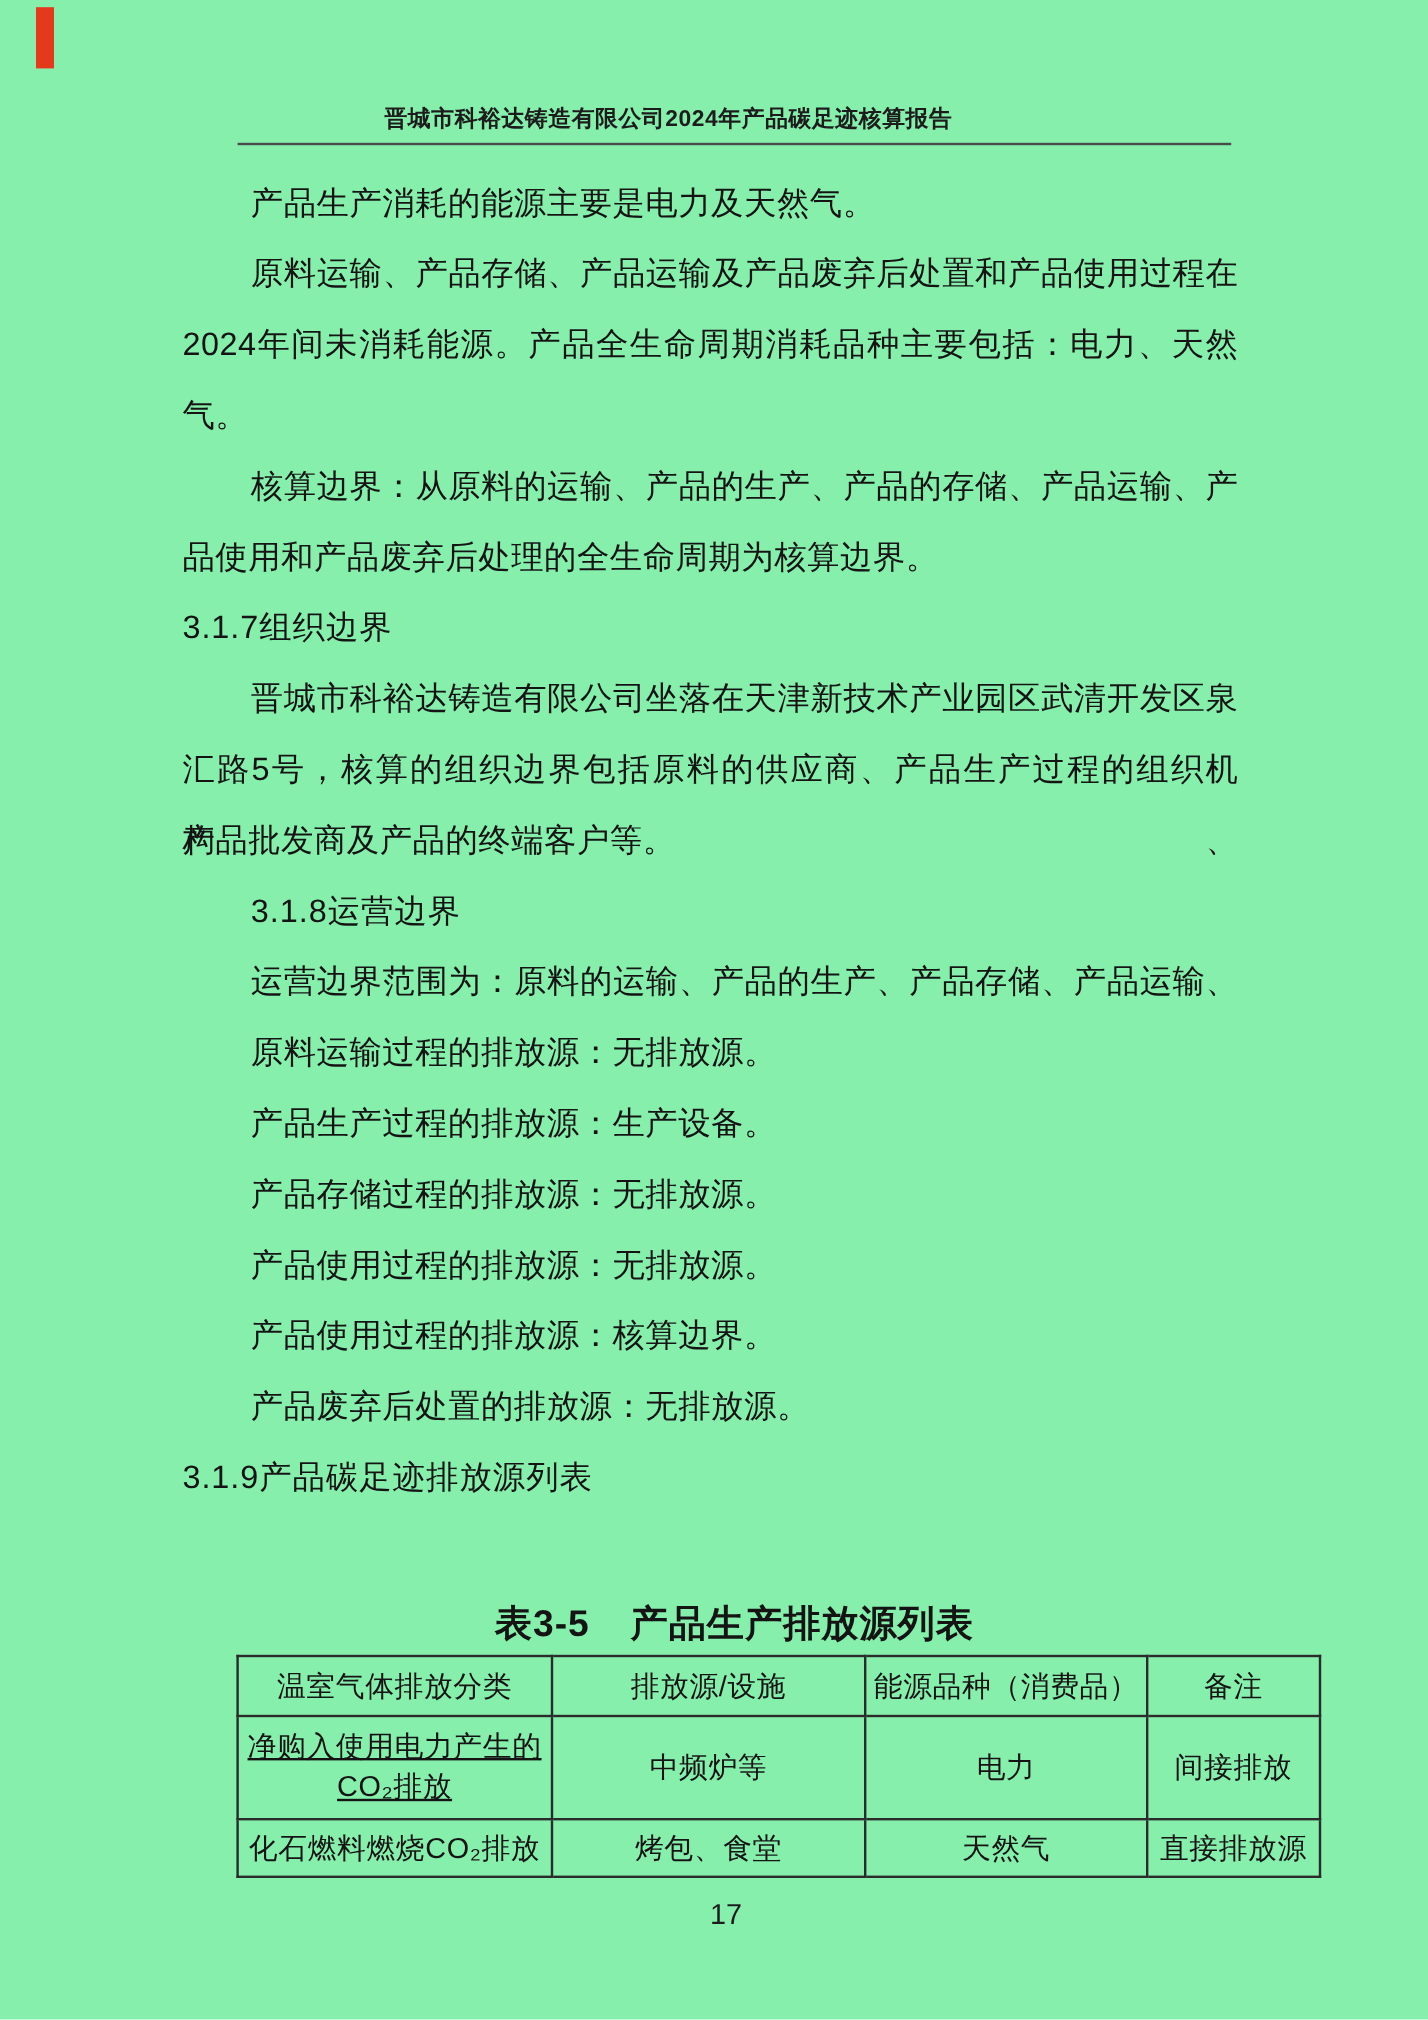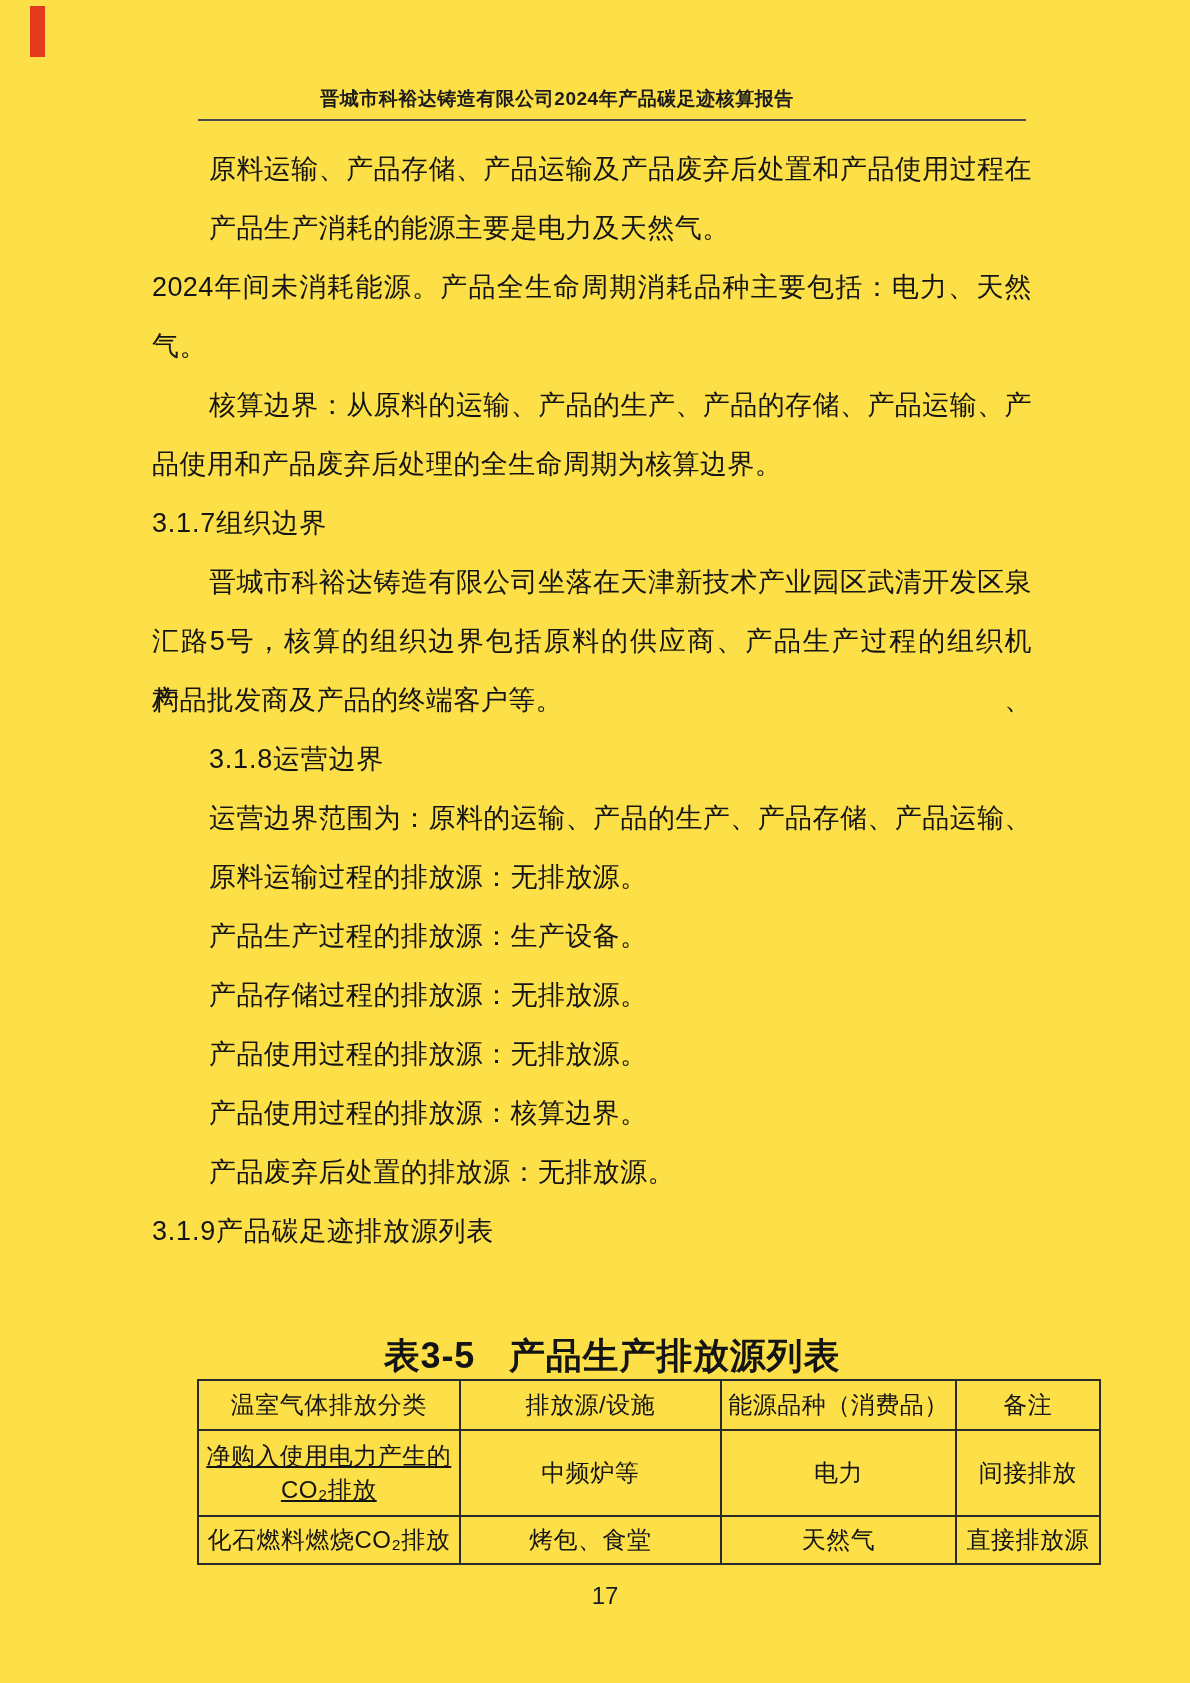--- a/index.html
+++ b/index.html
@@ -1,19 +1,19 @@
 <!DOCTYPE html>
 <html><head>
 <meta charset="utf-8">
 <style>
   html,body{margin:0;padding:0;background:#ffffff;}
   .page{
     position:relative;
     width:1190px;height:1683px;
-    background:#fde047;
+    background:#86efac;
     color:#141414;
     font-family:"Liberation Sans", sans-serif;
     overflow:hidden;
   }
   .red-mark{
     position:absolute;left:30px;top:6px;width:15px;height:51px;
   }
   .doc-header{
     position:absolute;top:86px;left:0;width:1190px;
     box-sizing:border-box;padding-right:76px;
@@ -33,21 +33,21 @@
   .line{
     display:block;height:59px;line-height:59px;
     white-space:nowrap;overflow:visible;
   }
   .fill{ text-align:justify; text-align-last:justify; white-space:normal; }
   .indent{ padding-left:57px; }
   .heading{ font-weight:400; letter-spacing:0.8px; }
   .table-title{
     position:absolute;top:1332px;left:0;width:1190px;
     box-sizing:border-box;padding-left:34px;
-    text-align:center;font-size:36px;font-weight:800;letter-spacing:0.8px;
+    text-align:center;font-size:31px;font-weight:800;letter-spacing:0.8px;
   }
   .table-title .tno{ margin-right:34px; }
   table.src{
     position:absolute;left:197px;top:1379px;width:904px;
     border-collapse:collapse;table-layout:fixed;padding-left:16px;
   }
   table.src td{
     border:2px solid #2b2b2b;
     text-align:center;vertical-align:middle;
     font-size:24px;font-weight:500;letter-spacing:0.5px;
@@ -68,23 +68,23 @@
 <body>
 
 <div class="page">
 
   <div class="red-mark" style="background: rgb(229, 57, 27);"></div>
 
   <div class="doc-header">晋城市科裕达铸造有限公司2024年产品碳足迹核算报告</div>
   <div class="header-rule"></div>
 
   <div class="content">
+    <span class="line indent">产品生产消耗的能源主要是电力及天然气。</span>
+
     <span class="line indent fill">原料运输、产品存储、产品运输及产品废弃后处置和产品使用过程在</span>
-
-    <span class="line indent">产品生产消耗的能源主要是电力及天然气。</span>
     <span class="line fill">2024年间未消耗能源。产品全生命周期消耗品种主要包括：电力、天然</span>
     <span class="line">气。</span>
 
     <span class="line indent fill">核算边界：从原料的运输、产品的生产、产品的存储、产品运输、产</span>
     <span class="line">品使用和产品废弃后处理的全生命周期为核算边界。</span>
 
     <span class="line heading">3.1.7组织边界</span>
 
     <span class="line indent fill">晋城市科裕达铸造有限公司坐落在天津新技术产业园区武清开发区泉</span>
     <span class="line fill">汇路5号，核算的组织边界包括原料的供应商、产品生产过程的组织机构、</span>

